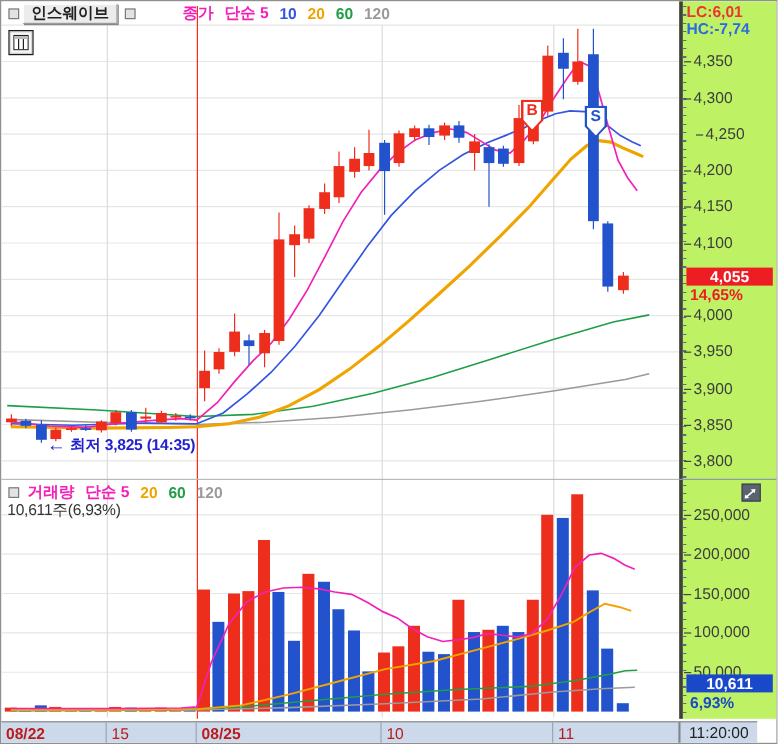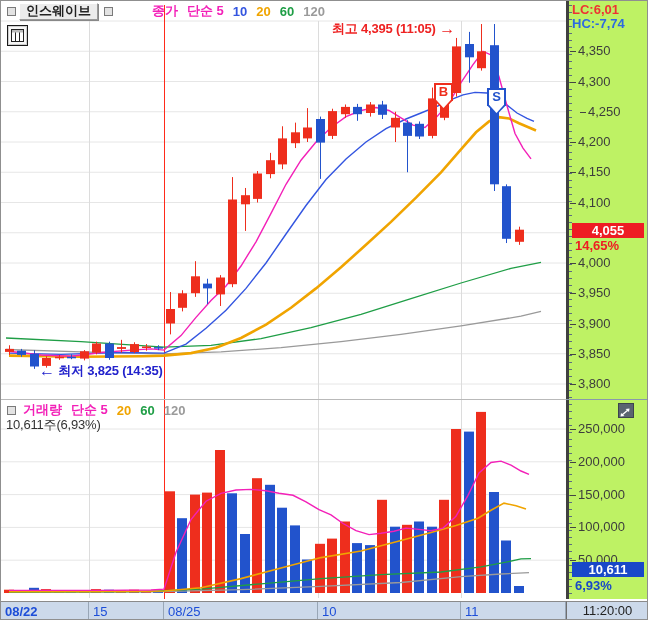--- a/index.html
+++ b/index.html
@@ -49,22 +49,22 @@
   .badge{position:absolute;left:3px;width:72px;height:15px;color:#fff;font-size:13px;font-weight:bold;
      text-align:center;line-height:15px;z-index:22;}
   .pct{position:absolute;left:6px;font-size:13px;font-weight:bold;z-index:22;}
   #axis-divider{position:absolute;left:565px;top:398px;width:83px;height:1px;background:#8a99ab;z-index:23;}
   .expandbtn{position:absolute;left:49px;top:4px;width:14px;height:13px;background:#5a6470;
      border:1px solid #3c444e;z-index:24;}
   
   #xaxis{position:absolute;left:0;top:600px;width:565px;height:20px;background:#ccd9ea;
      border-top:1px solid #8a8a8a;box-sizing:border-box;z-index:20;}
   .xcell{position:absolute;top:0;height:19px;border-right:1px solid #98a6b6;box-sizing:border-box;
-     font-size:13px;color:#1d4ed8;line-height:19px;padding-left:4px;overflow:hidden;}
-  #timecell{position:absolute;left:565px;top:600px;width:82px;height:20px;background:#ccd9ea;
+     font-size:13px;color:#b91c1c;line-height:19px;padding-left:4px;overflow:hidden;}
+  #timecell{position:absolute;left:565px;top:600px;width:65px;height:20px;background:#ccd9ea;
      border-top:1px solid #8a8a8a;border-left:1px solid #6f6f6f;box-sizing:border-box;
      font-size:13px;color:#222;text-align:center;line-height:18px;z-index:20;}
   #panel-divider{position:absolute;left:0;top:398px;width:565px;height:1px;background:#b9b9b9;z-index:5;}
 </style>
 </head>
 <body>
 <div id="app">
 
   <svg id="chart" viewBox="0 0 565 600">
       <line x1="0" y1="383" x2="565" y2="383" stroke="#e6e6e6" stroke-width="1"></line>
@@ -242,24 +242,20 @@
   </div>
   <div class="gridbtn">
     <svg width="13" height="13" viewBox="0 0 13 13">
       <rect x="0.5" y="0.5" width="12" height="12" fill="#ffffff" stroke="#222"></rect>
       <line x1="4.5" y1="1" x2="4.5" y2="12" stroke="#222"></line>
       <line x1="8.5" y1="1" x2="8.5" y2="12" stroke="#222"></line>
       <rect x="1" y="1" width="11" height="2.5" fill="#bbb"></rect>
     </svg>
   </div>
 
-  <div id="anno-high" class="anno" style="color: rgb(238, 34, 34);">
-    <span>최고 4,395 (11:05)</span>
-    <span class="arr">→</span>
-  </div>
   <div id="anno-low" class="anno" style="color: rgb(34, 34, 204);">
     <span class="arr">←</span>
     <span>최저 3,825 (14:35)</span>
   </div>
 
   <div id="marker-b" class="marker">
     <div class="shape" style="background: rgb(238, 46, 29);"></div>
     <div class="inner"></div>
     <div class="ltr" style="color: rgb(238, 46, 29);">B</div>
   </div>
@@ -315,19 +311,19 @@
         <div class="ytick" style="top: 551.2px;">50,000</div>
       </div>
     <div class="badge" id="vol-badge" style="top: 561px; background: rgb(25, 72, 200);">10,611</div>
     <div class="pct" id="vol-pct" style="top: 577px; color: rgb(25, 72, 200);">6,93%</div>
   </div>
   <div id="axis-divider"></div>
 
   <div id="xaxis">
       <div class="xcell" style="left: 0px; width: 88px; font-weight: bold;">08/22</div>
       <div class="xcell" style="left: 88px; width: 75px; font-weight: normal;">15</div>
-      <div class="xcell" style="left: 163px; width: 154px; font-weight: normal;">08/25</div>
+      <div class="xcell" style="left: 163px; width: 154px; font-weight: bold;">08/25</div>
       <div class="xcell" style="left: 317px; width: 143px; font-weight: normal;">10</div>
       <div class="xcell" style="left: 460px; width: 105px; font-weight: normal;">11</div>
     </div>
   <div id="timecell">11:20:00</div>
 
 </div>
 
 </body></html>

